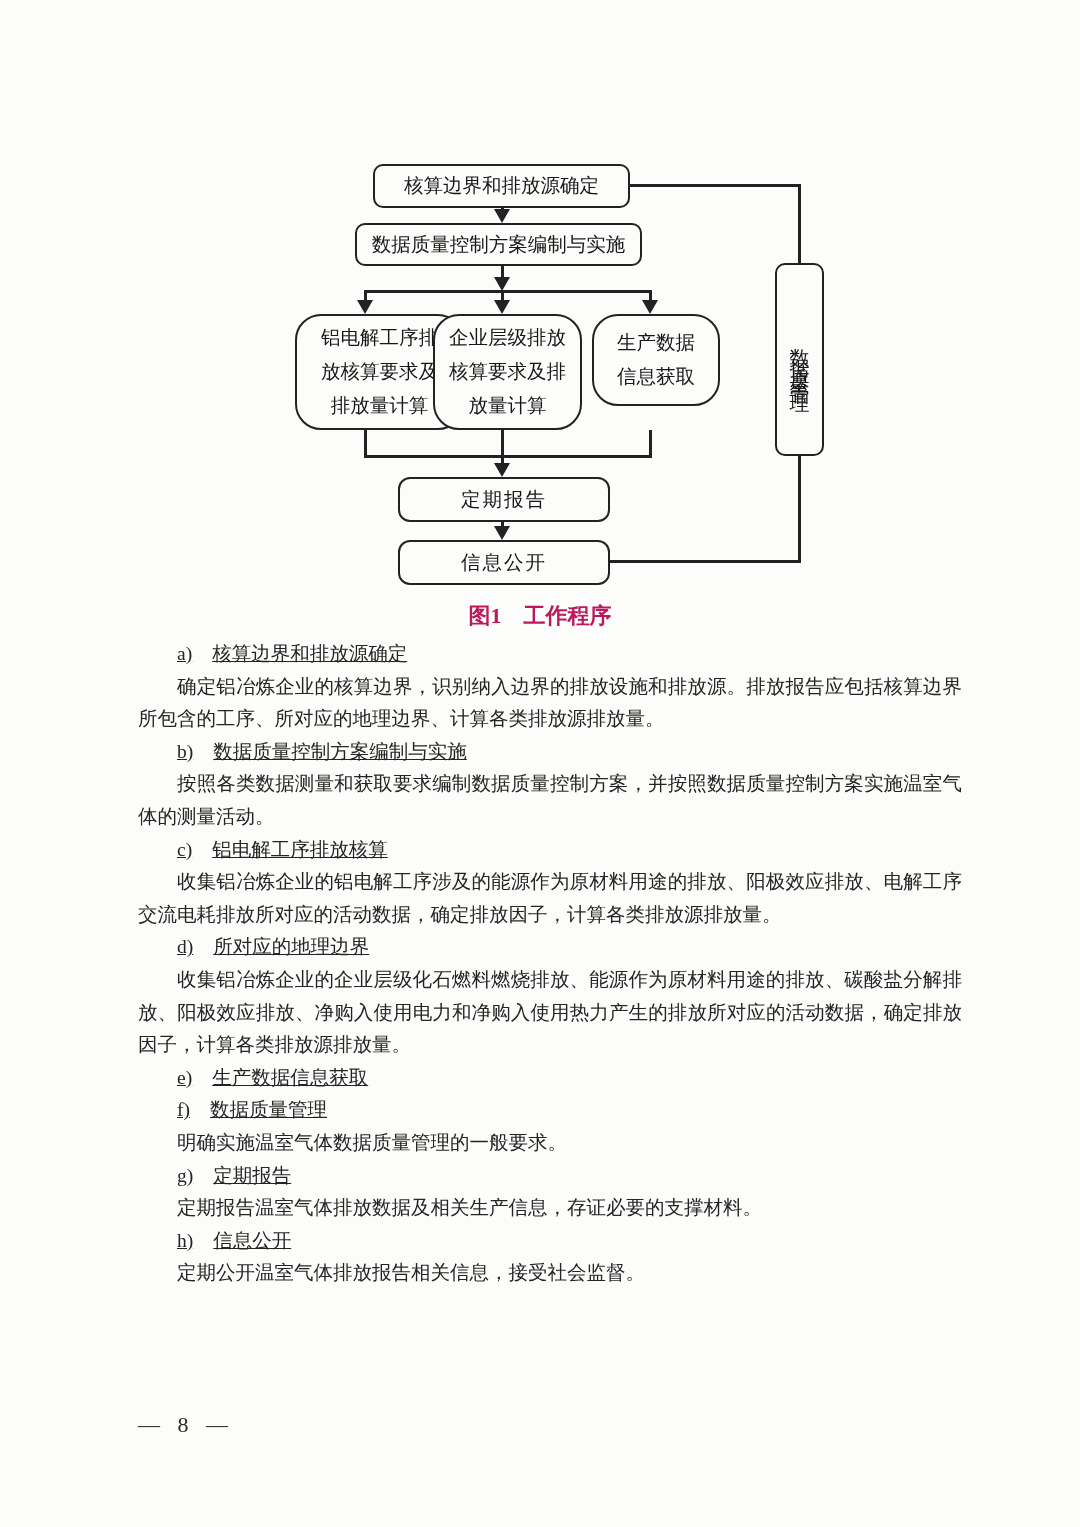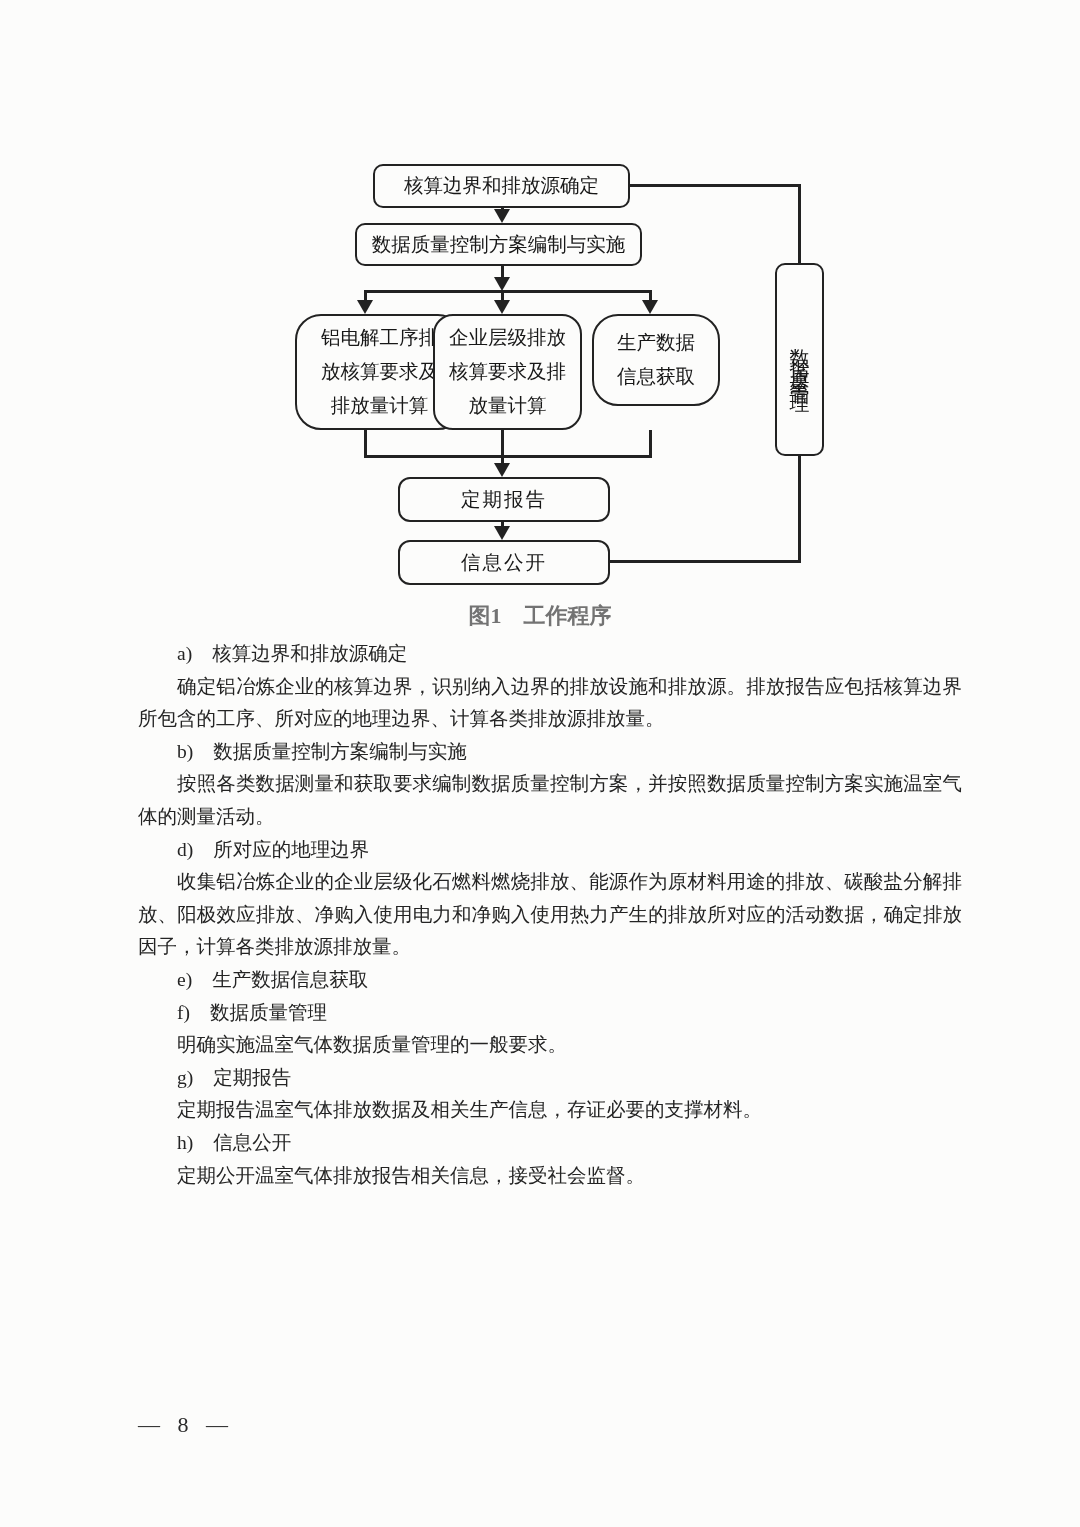--- a/index.html
+++ b/index.html
@@ -40,30 +40,30 @@
   }
   .vert-text{
     writing-mode:vertical-lr;
     text-orientation:upright;
     letter-spacing:9px;
     font-size:20px;
     line-height:45px;
   }
   .caption{
     position:absolute;left:0;top:601px;width:1080px;
-    text-align:center;font-weight:bold;font-size:22px;color:#737373;
+    text-align:center;font-weight:bold;font-size:22px;color:#be185d;
   }
   .caption .cap-gap{display:inline-block;width:22px;}
   
   .textblock{
     position:absolute;left:138px;top:638px;width:824px;
     font-size:19.5px;line-height:32.6px;color:#242424;
   }
   .textblock p{margin:0;}
-  .sec-head{text-indent:39px;white-space:nowrap;}
+  .sec-head{text-indent:39px;white-space:nowrap;text-decoration:underline;}
   .sec-label{margin-right:20px;}
   .sec-body{text-indent:39px;text-align:justify;}
   
   .footer{
     position:absolute;left:138px;top:1412px;
     font-size:22px;color:#2a2a2a;
     word-spacing:10px;letter-spacing:1px;
   }
 </style>
 </head>
@@ -87,21 +87,21 @@
     <div class="vline" style="left:363.5px;top:291px;height:12px;"></div>
     <div class="arr-down" style="left:357px;top:300px;"></div>
     <div class="vline" style="left:500.5px;top:291px;height:12px;"></div>
     <div class="arr-down" style="left:494px;top:300px;"></div>
     <div class="vline" style="left:648.5px;top:291px;height:12px;"></div>
     <div class="arr-down" style="left:642px;top:300px;"></div>
 
     <div class="fbox big-round" style="left:268px;top:314px;width:169px;height:116px;margin-left:27px;">铝电解工序排
 放核算要求及
 排放量计算</div>
-    <div class="fbox big-round" style="left:433px;top:314px;width:149px;height:116px;border-radius:20px;">企业层级排放
+    <div class="fbox big-round" style="left:433px;top:314px;width:149px;height:116px;">企业层级排放
 核算要求及排
 放量计算</div>
     <div class="fbox big-round" style="left:592px;top:314px;width:128px;height:92px;">生产数据
 信息获取</div>
 
     <div class="vline" style="left:363.5px;top:430px;height:27px;"></div>
     <div class="vline" style="left:648.5px;top:430px;height:27px;"></div>
     <div class="hline" style="left:363.5px;top:454.5px;width:288px;"></div>
     <div class="vline" style="left:500.5px;top:430px;height:35px;"></div>
     <div class="arr-down" style="left:494px;top:463px;"></div>
@@ -131,20 +131,24 @@
     <div>
       <p class="sec-head"><span class="sec-label">a)</span><span>核算边界和排放源确定</span></p>
       <p class="sec-body">确定铝冶炼企业的核算边界，识别纳入边界的排放设施和排放源。排放报告应包括核算边界所包含的工序、所对应的地理边界、计算各类排放源排放量。</p>
     </div>
 
     <div>
       <p class="sec-head"><span class="sec-label">b)</span><span>数据质量控制方案编制与实施</span></p>
       <p class="sec-body">按照各类数据测量和获取要求编制数据质量控制方案，并按照数据质量控制方案实施温室气体的测量活动。</p>
     </div>
 
+    <div>
+      <p class="sec-head"><span class="sec-label">c)</span><span>铝电解工序排放核算</span></p>
+      <p class="sec-body">收集铝冶炼企业的铝电解工序涉及的能源作为原材料用途的排放、阳极效应排放、电解工序交流电耗排放所对应的活动数据，确定排放因子，计算各类排放源排放量。</p>
+    </div>
 
     <div>
       <p class="sec-head"><span class="sec-label">d)</span><span>所对应的地理边界</span></p>
       <p class="sec-body">收集铝冶炼企业的企业层级化石燃料燃烧排放、能源作为原材料用途的排放、碳酸盐分解排放、阳极效应排放、净购入使用电力和净购入使用热力产生的排放所对应的活动数据，确定排放因子，计算各类排放源排放量。</p>
     </div>
 
     <div>
       <p class="sec-head"><span class="sec-label">e)</span><span>生产数据信息获取</span></p>
     </div>
 

